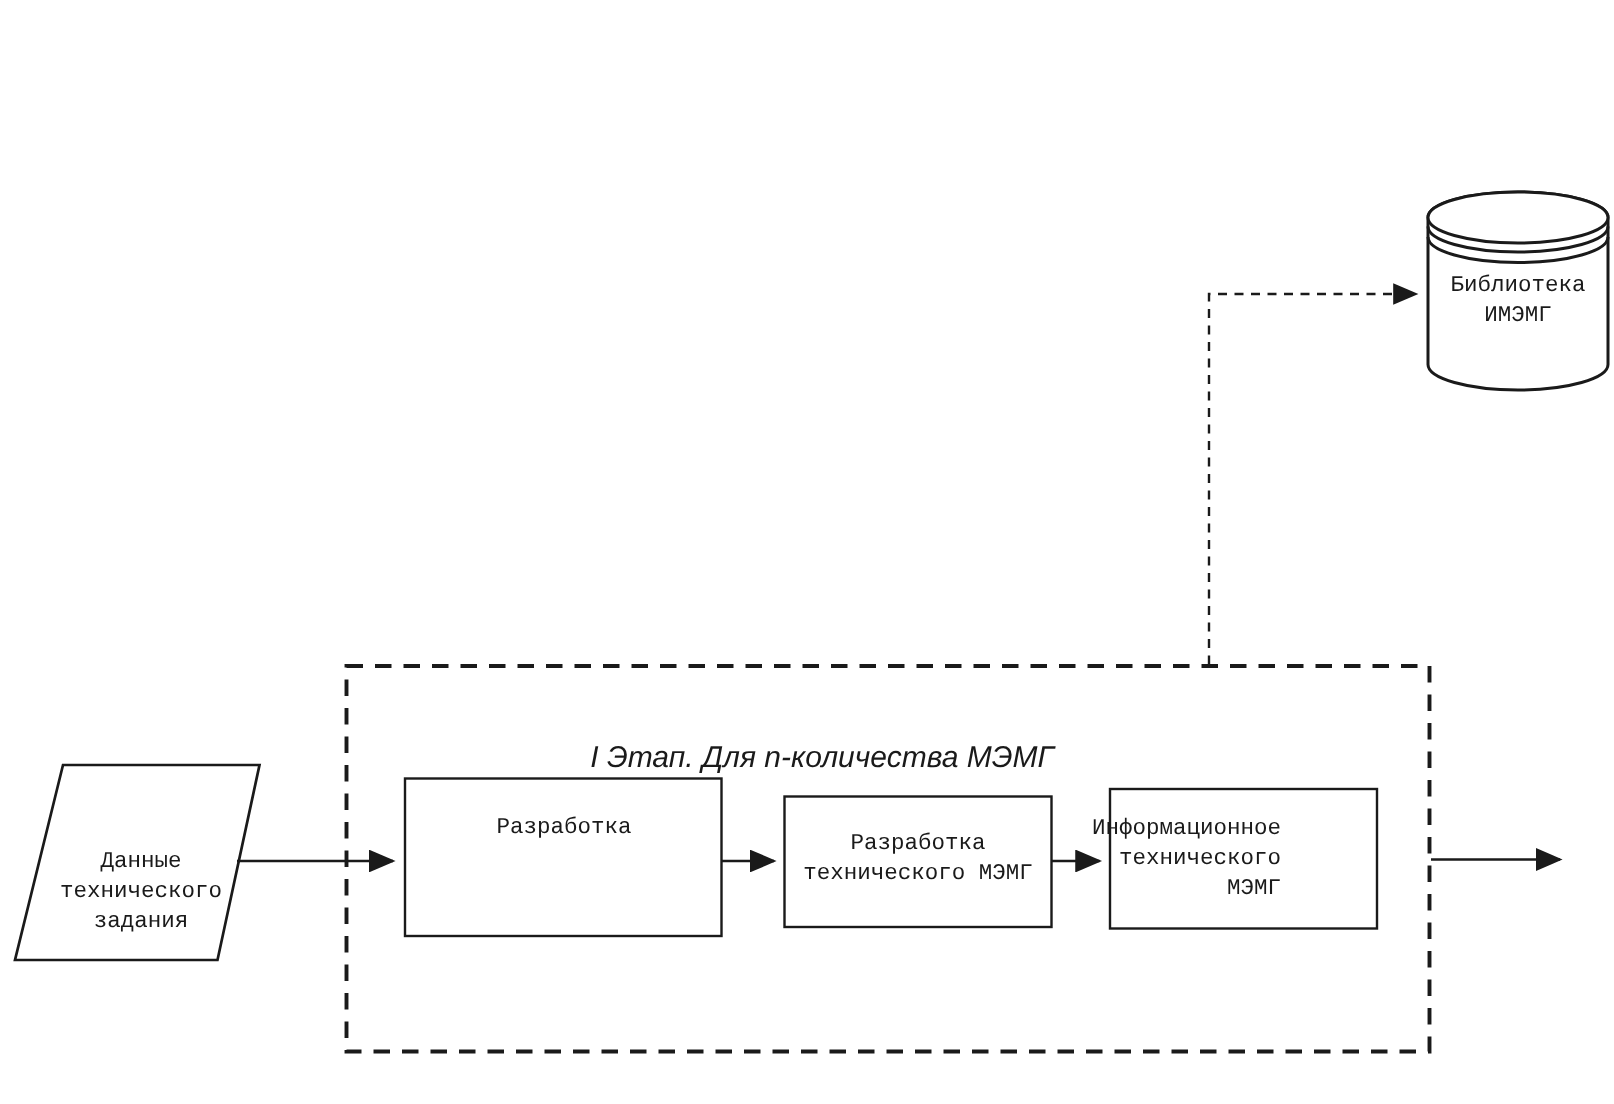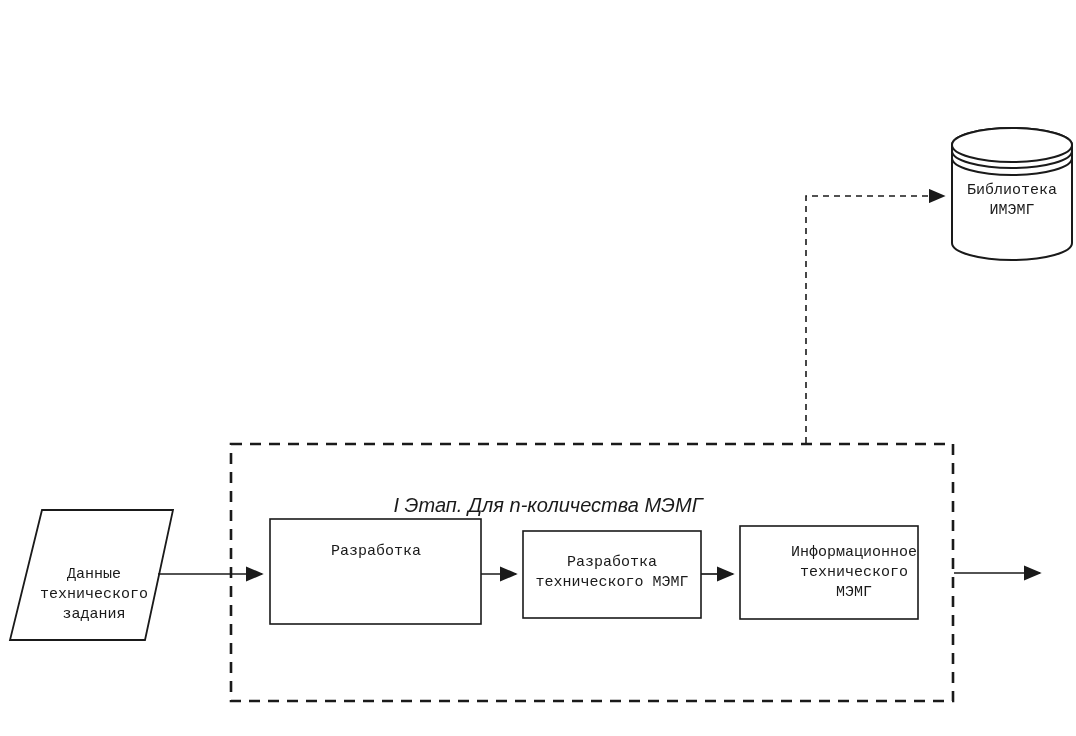--- a/index.html
+++ b/index.html
@@ -94,21 +94,21 @@
 
   <div class="label" style="left:376px; top:542px;">
     <span class="line">Разработка</span>
   </div>
 
   <div class="label" style="left:612px; top:553px;">
     <span class="line">Разработка</span>
     <span class="line">технического МЭМГ</span>
   </div>
 
-  <div class="label" style="left:854px; top:543px;">
+  <div class="label" style="left:791px; top:543px;text-align:right;">
     <span class="line">Информационное</span>
     <span class="line">технического</span>
     <span class="line">МЭМГ</span>
   </div>
 
   <div class="label" style="left:1012px; top:181px;">
     <span class="line">Библиотека</span>
     <span class="line">ИМЭМГ</span>
   </div>
 

